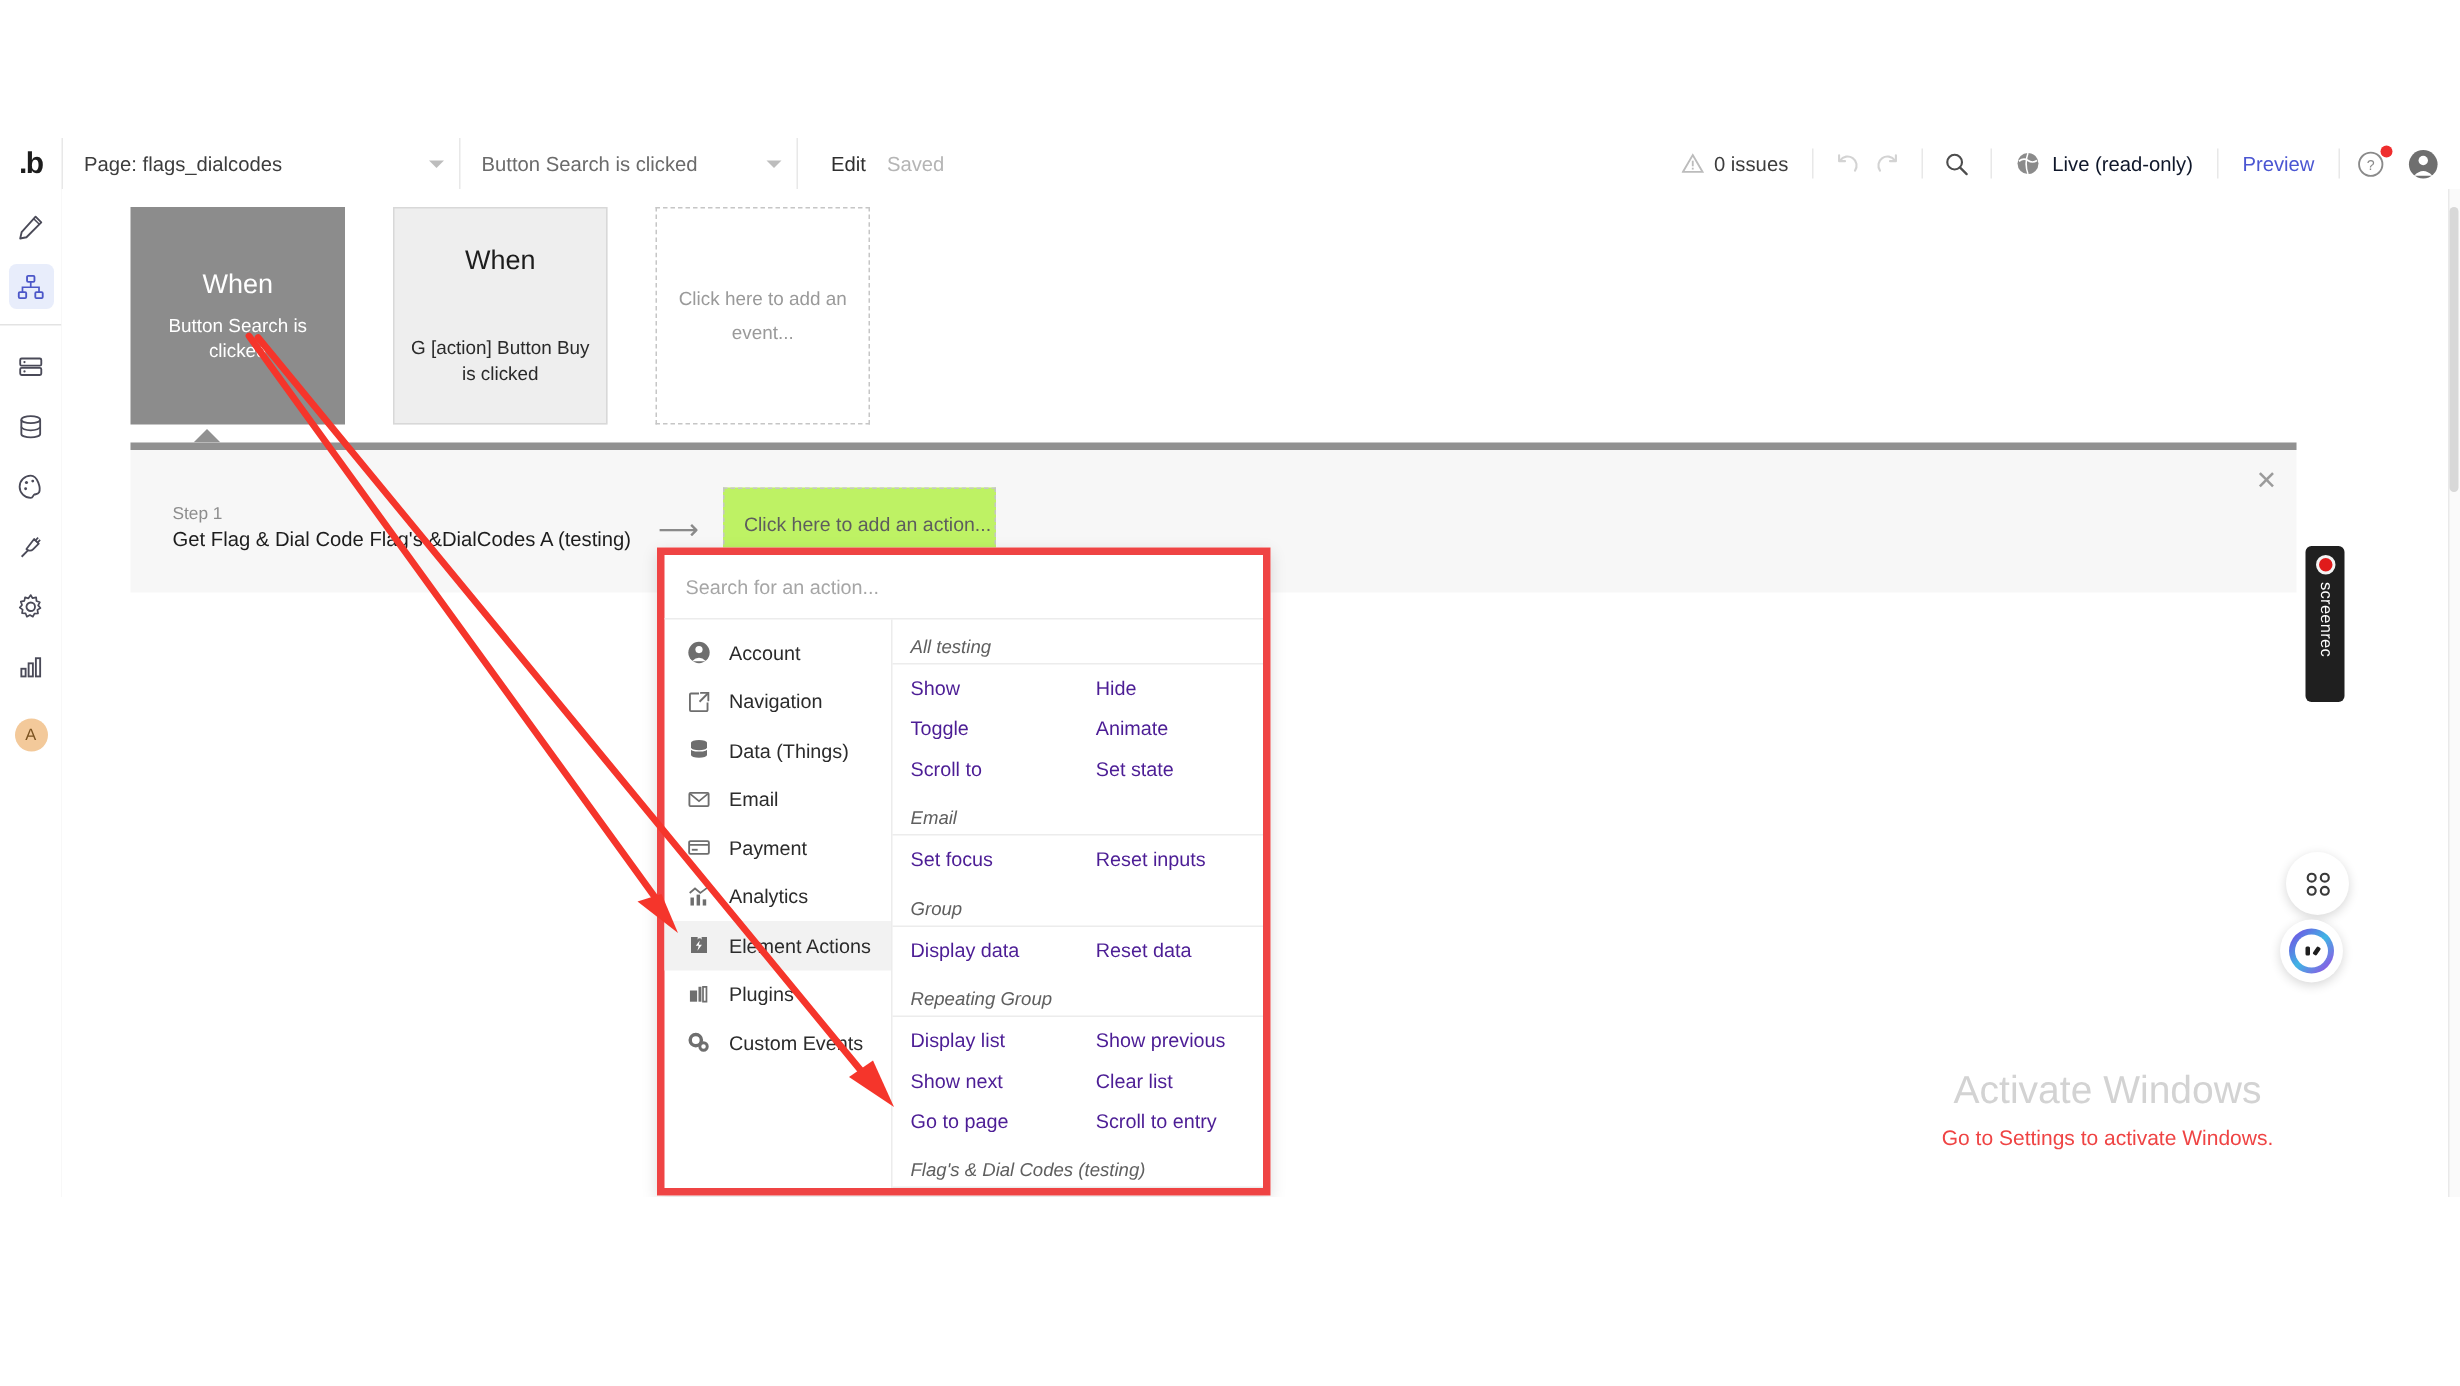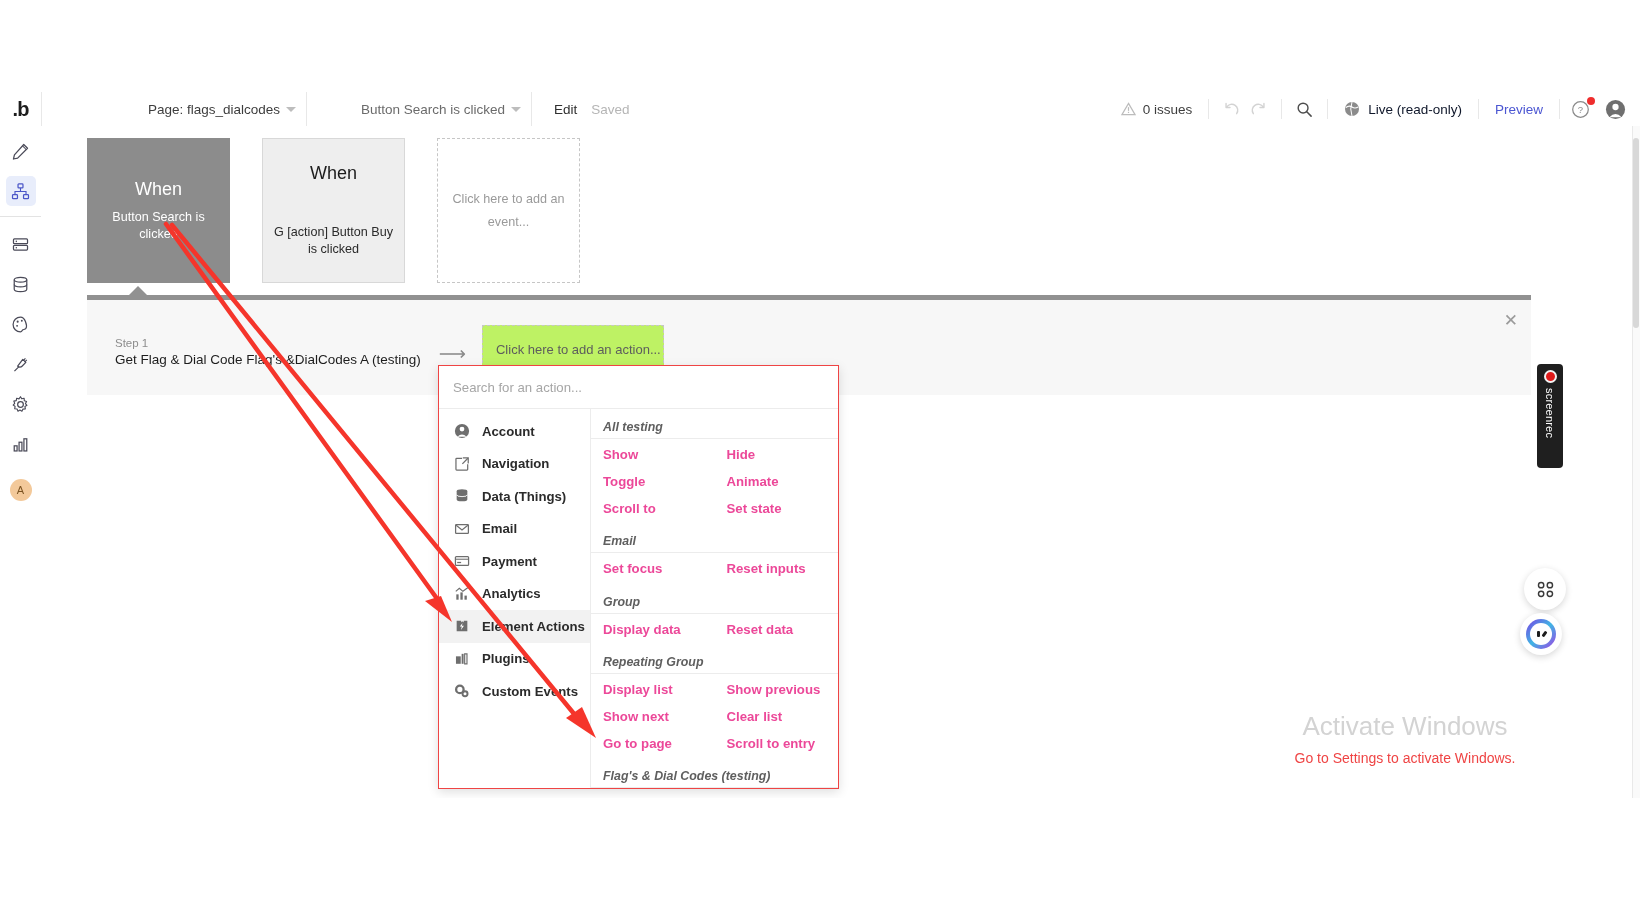--- a/index.html
+++ b/index.html
@@ -41,21 +41,21 @@
   .hdr-select {
     height: 34px; display: flex; align-items: center;
     border-right: 1px solid #e8e8e8;
     padding: 0 10px 0 14px;
     position: relative;
   }
   .hdr-select.page { width: 240px; }
   .hdr-select.event { width: 200px; }
   .hdr-select-label {
     font-size: 13.5px; color: #3d3d3d; flex: 1;
-    white-space: nowrap; overflow: hidden; text-align: right;
+    white-space: nowrap; overflow: hidden;
   }
   .hdr-select.event .hdr-select-label { color: #6b6b6b; }
   .caret {
     width: 0; height: 0;
     border-left: 5px solid transparent;
     border-right: 5px solid transparent;
     border-top: 5px solid #bdbdbd;
     margin-left: 6px;
   }
   .hdr-edit {
@@ -190,30 +190,30 @@
     box-sizing: border-box;
     font-size: 13px; color: #5d5d5d;
     margin-bottom: -6px;
   }
 
   
   .dropdown {
     position: absolute; left: 438px; top: 365px;
     width: 399px; height: 422px;
     background: #ffffff;
-    border: 1px solid #ef4444;
+    border: 5px solid #ef4444;
     box-shadow: 0 3px 10px rgba(0,0,0,0.13);
     display: flex; flex-direction: column;
   }
   .dd-search {
     height: 42px; display: flex; align-items: center;
     padding-left: 14px; border-bottom: 1px solid #ececec;
     font-size: 13.2px; color: #a6a6a6;
   }
-  .dd-cols { flex: 1; display: flex; min-height: 0; font-weight: bold; }
+  .dd-cols { flex: 1; display: flex; min-height: 0; }
   .dd-left {
     width: 152px; border-right: 1px solid #ececec;
     padding-top: 6px; box-sizing: border-box;
   }
   .dd-cat {
     height: 32.5px; display: flex; align-items: center;
     padding-left: 14px; gap: 12px;
   }
   .dd-cat.active { background: #f2f2f2; }
   .dd-cat-label { font-size: 13.2px; color: #2b2b2b; white-space: nowrap; }
@@ -224,21 +224,21 @@
   .dd-right { flex: 1; padding-top: 6px; box-sizing: border-box; }
   .dd-group-head {
     font-size: 12.4px; color: #5f5f5f; font-style: italic;
     padding: 5px 0 4px 12px;
     border-bottom: 1px solid #ececec;
     margin-bottom: 2px;
   }
   .dd-item-row { display: flex; }
   .dd-item {
     width: 50%; box-sizing: border-box;
-    font-size: 13.2px; color: #ec4899;
+    font-size: 13.2px; color: #4c1d95;
     padding: 4px 0 4px 12px;
     line-height: 1.45;
   }
   .dd-item.multiline { line-height: 1.15; padding-top: 5px; padding-bottom: 6px; }
   .dd-group-spacer { height: 7px; }
 
   
   .arrows { position: absolute; left: 0; top: 0; width: 1640px; height: 924px; pointer-events: none; }
 
   

